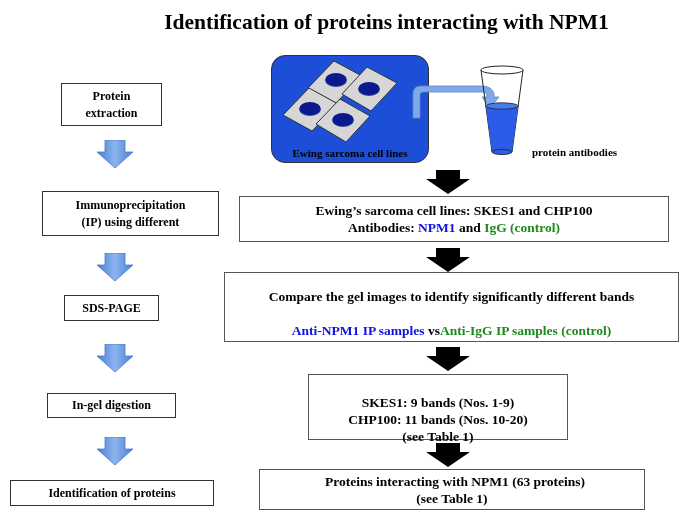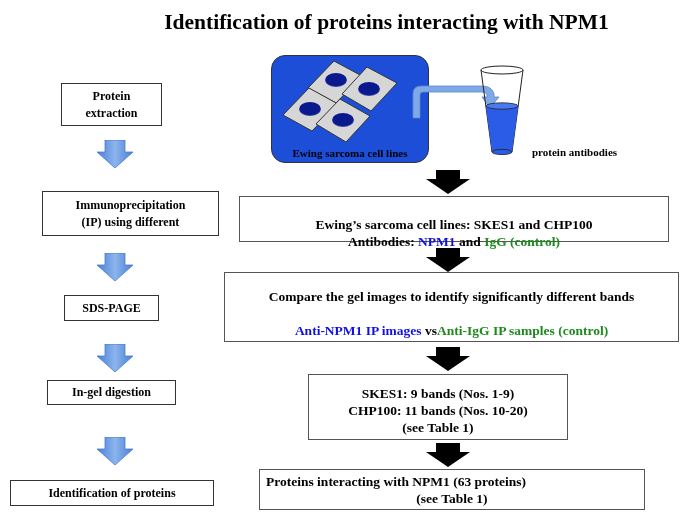--- a/index.html
+++ b/index.html
@@ -63,21 +63,21 @@
   <path d="M10 0 H30 V12 H38 L20 28 L2 12 H10 Z" fill="url(#bluegrad)" stroke="#4a7ccf" stroke-width="0.8"></path>
 </svg>
 
 <div class="lbox" style="left:64px; top:295px; width:95px; height:26px;">
   <span>SDS-PAGE</span>
 </div>
 <svg class="blue-arrow" style="left:95px; top:344px;" viewBox="0 0 40 28">
   <path d="M10 0 H30 V12 H38 L20 28 L2 12 H10 Z" fill="url(#bluegrad)" stroke="#4a7ccf" stroke-width="0.8"></path>
 </svg>
 
-<div class="lbox" style="left:47px; top:380px; width:129px; height:25px;">
+<div class="lbox" style="left:47px; top:393px; width:129px; height:25px;">
   <span>In-gel digestion</span>
 </div>
 <svg class="blue-arrow" style="left:95px; top:437px;" viewBox="0 0 40 28">
   <path d="M10 0 H30 V12 H38 L20 28 L2 12 H10 Z" fill="url(#bluegrad)" stroke="#4a7ccf" stroke-width="0.8"></path>
 </svg>
 
 <div class="lbox" style="left:10px; top:480px; width:204px; height:26px;">
   <span>Identification of proteins</span>
 </div>
 
@@ -108,41 +108,41 @@
   <path d="M3 6 L14 88 M45 6 L34 88" stroke="#222" stroke-width="1" fill="none"></path>
   <path d="M7.8 42 L14 88 Q24 93 34 88 L40.2 42 Z" fill="#2a5ce8"></path>
   <ellipse cx="24" cy="42" rx="16.2" ry="3.2" fill="#4a7af0" stroke="#222" stroke-width="0.8"></ellipse>
   <ellipse cx="24" cy="88" rx="10" ry="2.6" fill="#2a5ce8" stroke="#222" stroke-width="0.8"></ellipse>
 </svg>
 <div class="extract-cap">protein antibodies</div>
 
 <svg class="black-arrow" style="left:424px; top:170px;" viewBox="0 0 48 24">
   <path d="M12 0 H36 V9 H46 L24 24 L2 9 H12 Z" fill="#000"></path>
 </svg>
-<div class="rbox" style="left:239px; top:196px; width:430px; height:46px; padding-top:19px;">
+<div class="rbox" style="left:239px; top:196px; width:430px; height:46px; padding-top:5px;">
   <span class="line">Ewing’s sarcoma cell lines: SKES1 and CHP100</span>
   <span class="line"><span>Antibodies: </span><span class="blue">NPM1</span><span> and </span><span class="green">IgG (control)</span></span>
 </div>
 
 <svg class="black-arrow" style="left:424px; top:248px;" viewBox="0 0 48 24">
   <path d="M12 0 H36 V9 H46 L24 24 L2 9 H12 Z" fill="#000"></path>
 </svg>
 <div class="rbox" style="left:224px; top:272px; width:455px; height:70px; padding-top:15px;">
   <span class="line">Compare the gel images to identify significantly different bands</span>
-  <span class="line" style="margin-top:17px;"><span class="blue">Anti-NPM1 IP images</span><span> vs</span><span class="green">Anti-IgG IP samples (control)</span></span>
+  <span class="line" style="margin-top:17px;"><span class="blue">Anti-NPM1 IP samples</span><span> vs</span><span class="green">Anti-IgG IP samples (control)</span></span>
 </div>
 
 <svg class="black-arrow" style="left:424px; top:347px;" viewBox="0 0 48 24">
   <path d="M12 0 H36 V9 H46 L24 24 L2 9 H12 Z" fill="#000"></path>
 </svg>
-<div class="rbox" style="left:308px; top:374px; width:260px; height:66px; padding-top:10px;">
+<div class="rbox" style="left:308px; top:374px; width:260px; height:66px; padding-top:19px;">
   <span class="line">SKES1: 9 bands (Nos. 1-9)</span>
   <span class="line">CHP100: 11 bands (Nos. 10-20)</span>
   <span class="line">(see Table 1)</span>
 </div>
 
 <svg class="black-arrow" style="left:424px; top:443px;" viewBox="0 0 48 24">
   <path d="M12 0 H36 V9 H46 L24 24 L2 9 H12 Z" fill="#000"></path>
 </svg>
 <div class="rbox" style="left:259px; top:469px; width:386px; height:41px; padding-top:3px;">
-  <span class="line" style="text-align:left; padding-left:6px;">Proteins interacting with NPM1 (63 proteins)</span>
+  <span class="line" style="text-align:center; padding-left:6px;">Proteins interacting with NPM1 (63 proteins)</span>
   <span class="line">(see Table 1)</span>
 </div>
 
 </body></html>

